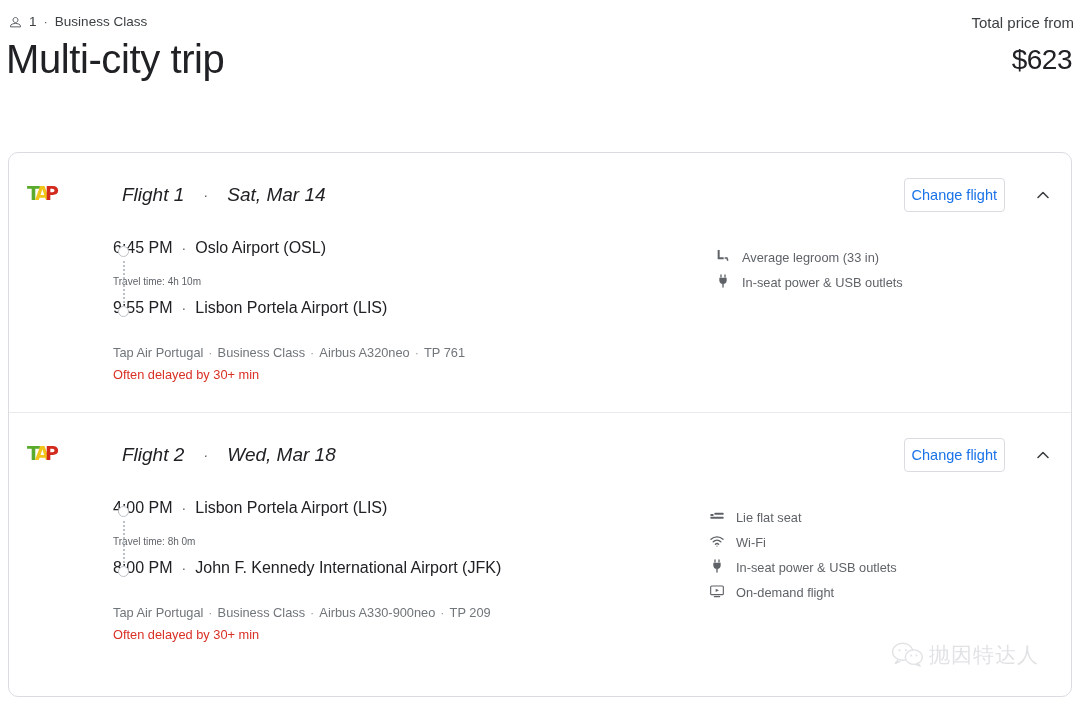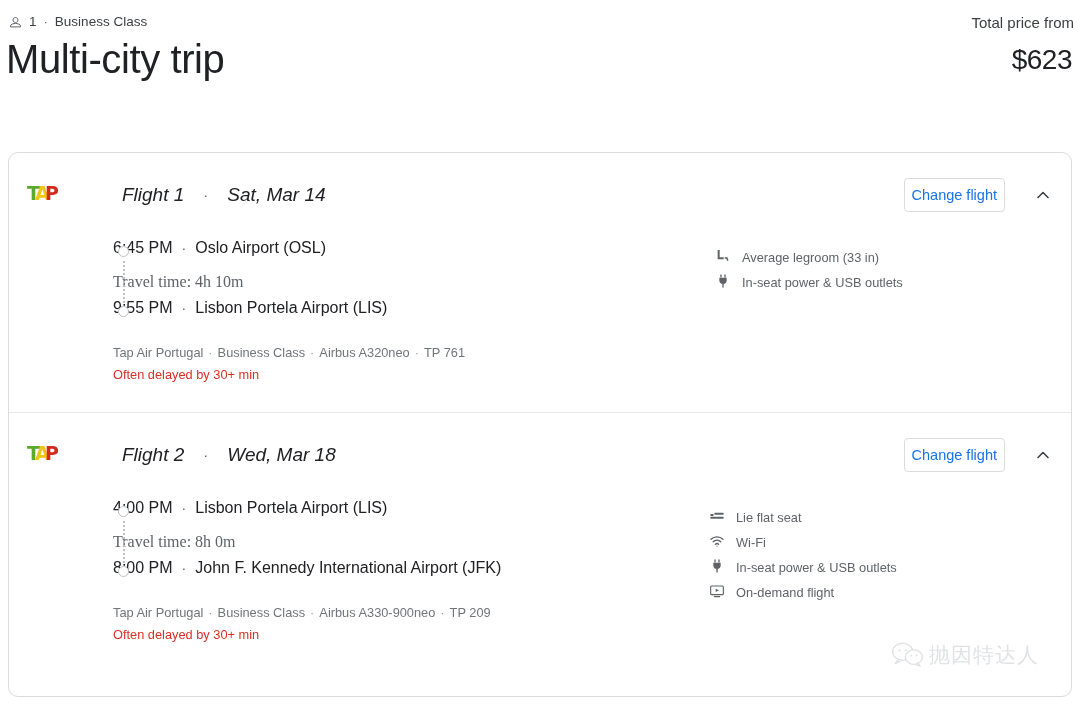--- a/index.html
+++ b/index.html
@@ -226,27 +226,26 @@
     font-size: 16px;
     color: #202124;
     line-height: 22px;
     display: flex;
     align-items: baseline;
     gap: 9px;
     height: 30px;
   }
   .leg-row .mid { color: #5f6368; font-size: 14px; }
   .travel-time {
-    font-size: 16px;
+    font-size: 10px;
     color: #5f6368;
     line-height: 20px;
     height: 30px;
     display: flex;
     align-items: center;
-    font-family: Liberation Serif, serif;
   }
   .meta {
     font-size: 12.8px;
     color: #70757a;
     line-height: 19px;
     display: flex;
     align-items: center;
     gap: 5px;
     flex-wrap: wrap;
   }

